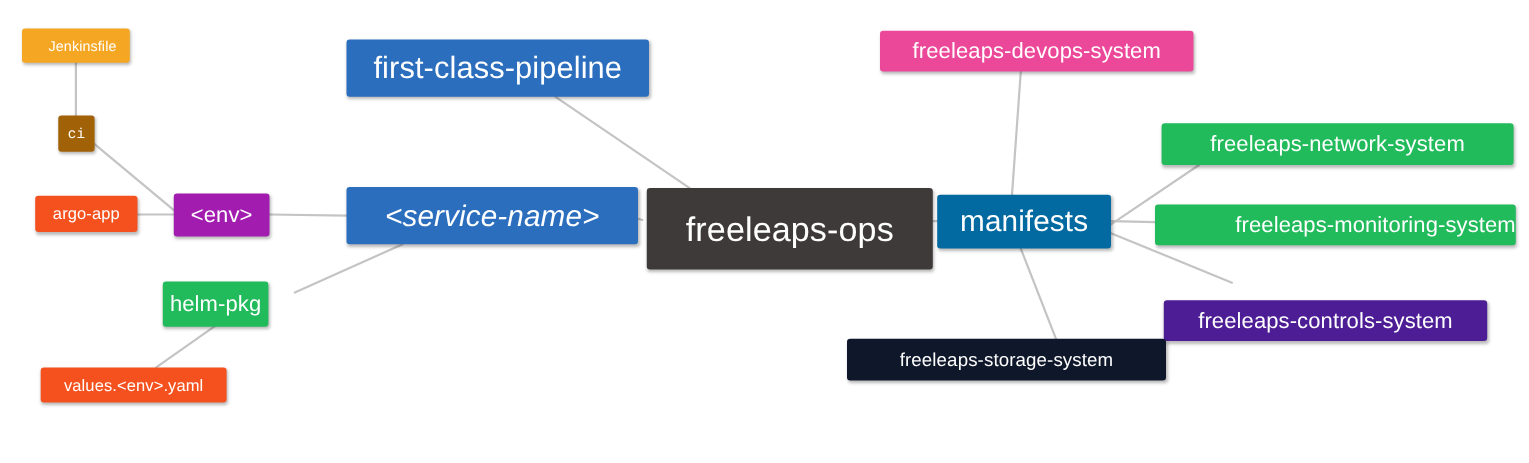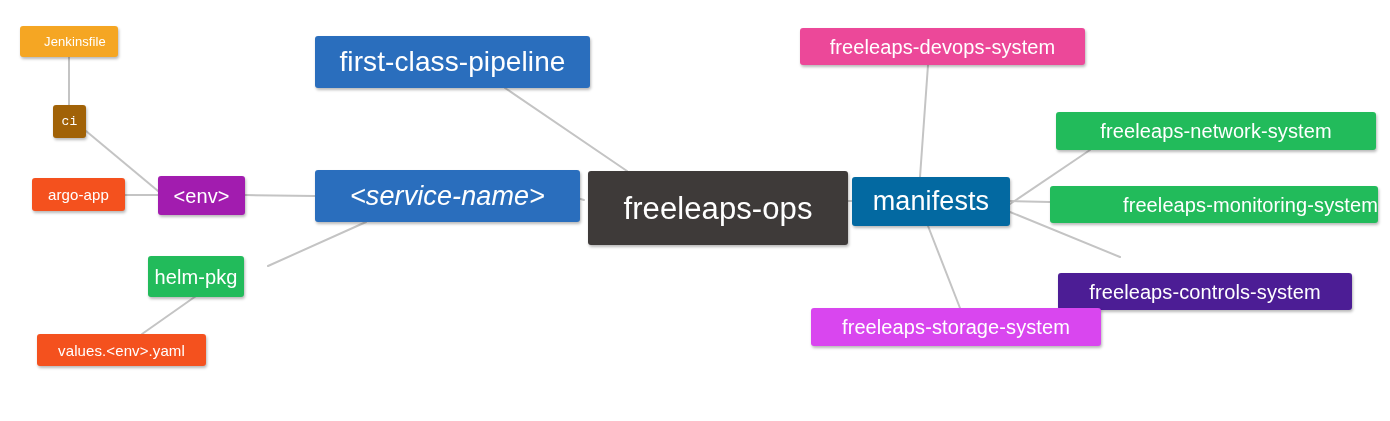--- a/index.html
+++ b/index.html
@@ -92,17 +92,17 @@
       </div>
       <div class="node" style="left: 1056px; top: 112px; width: 320px; height: 38px; background: rgb(34, 187, 91); font-size: 20px; color: rgb(255, 255, 255);">
         <span>freeleaps-network-system</span>
       </div>
       <div class="node" style="left: 1050px; top: 186px; width: 328px; height: 37px; background: rgb(34, 187, 91); font-size: 20px; color: rgb(255, 255, 255); justify-content: flex-end;">
         <span>freeleaps-monitoring-system</span>
       </div>
       <div class="node" style="left: 1058px; top: 257px; width: 294px; height: 37px; background: #4c1d95; font-size: 20px; color: rgb(255, 255, 255); margin-top: 16px;">
         <span>freeleaps-controls-system</span>
       </div>
-      <div class="node" style="left: 811px; top: 308px; width: 290px; height: 38px; background: #d946ef; font-size: 20px; color: rgb(255, 255, 255);">
+      <div class="node" style="left: 770px; top: 308px; width: 290px; height: 38px; background: #0f172a; font-size: 17px; color: rgb(255, 255, 255);">
         <span>freeleaps-storage-system</span>
       </div>
     </div>
 </div>
 
 </body></html>

